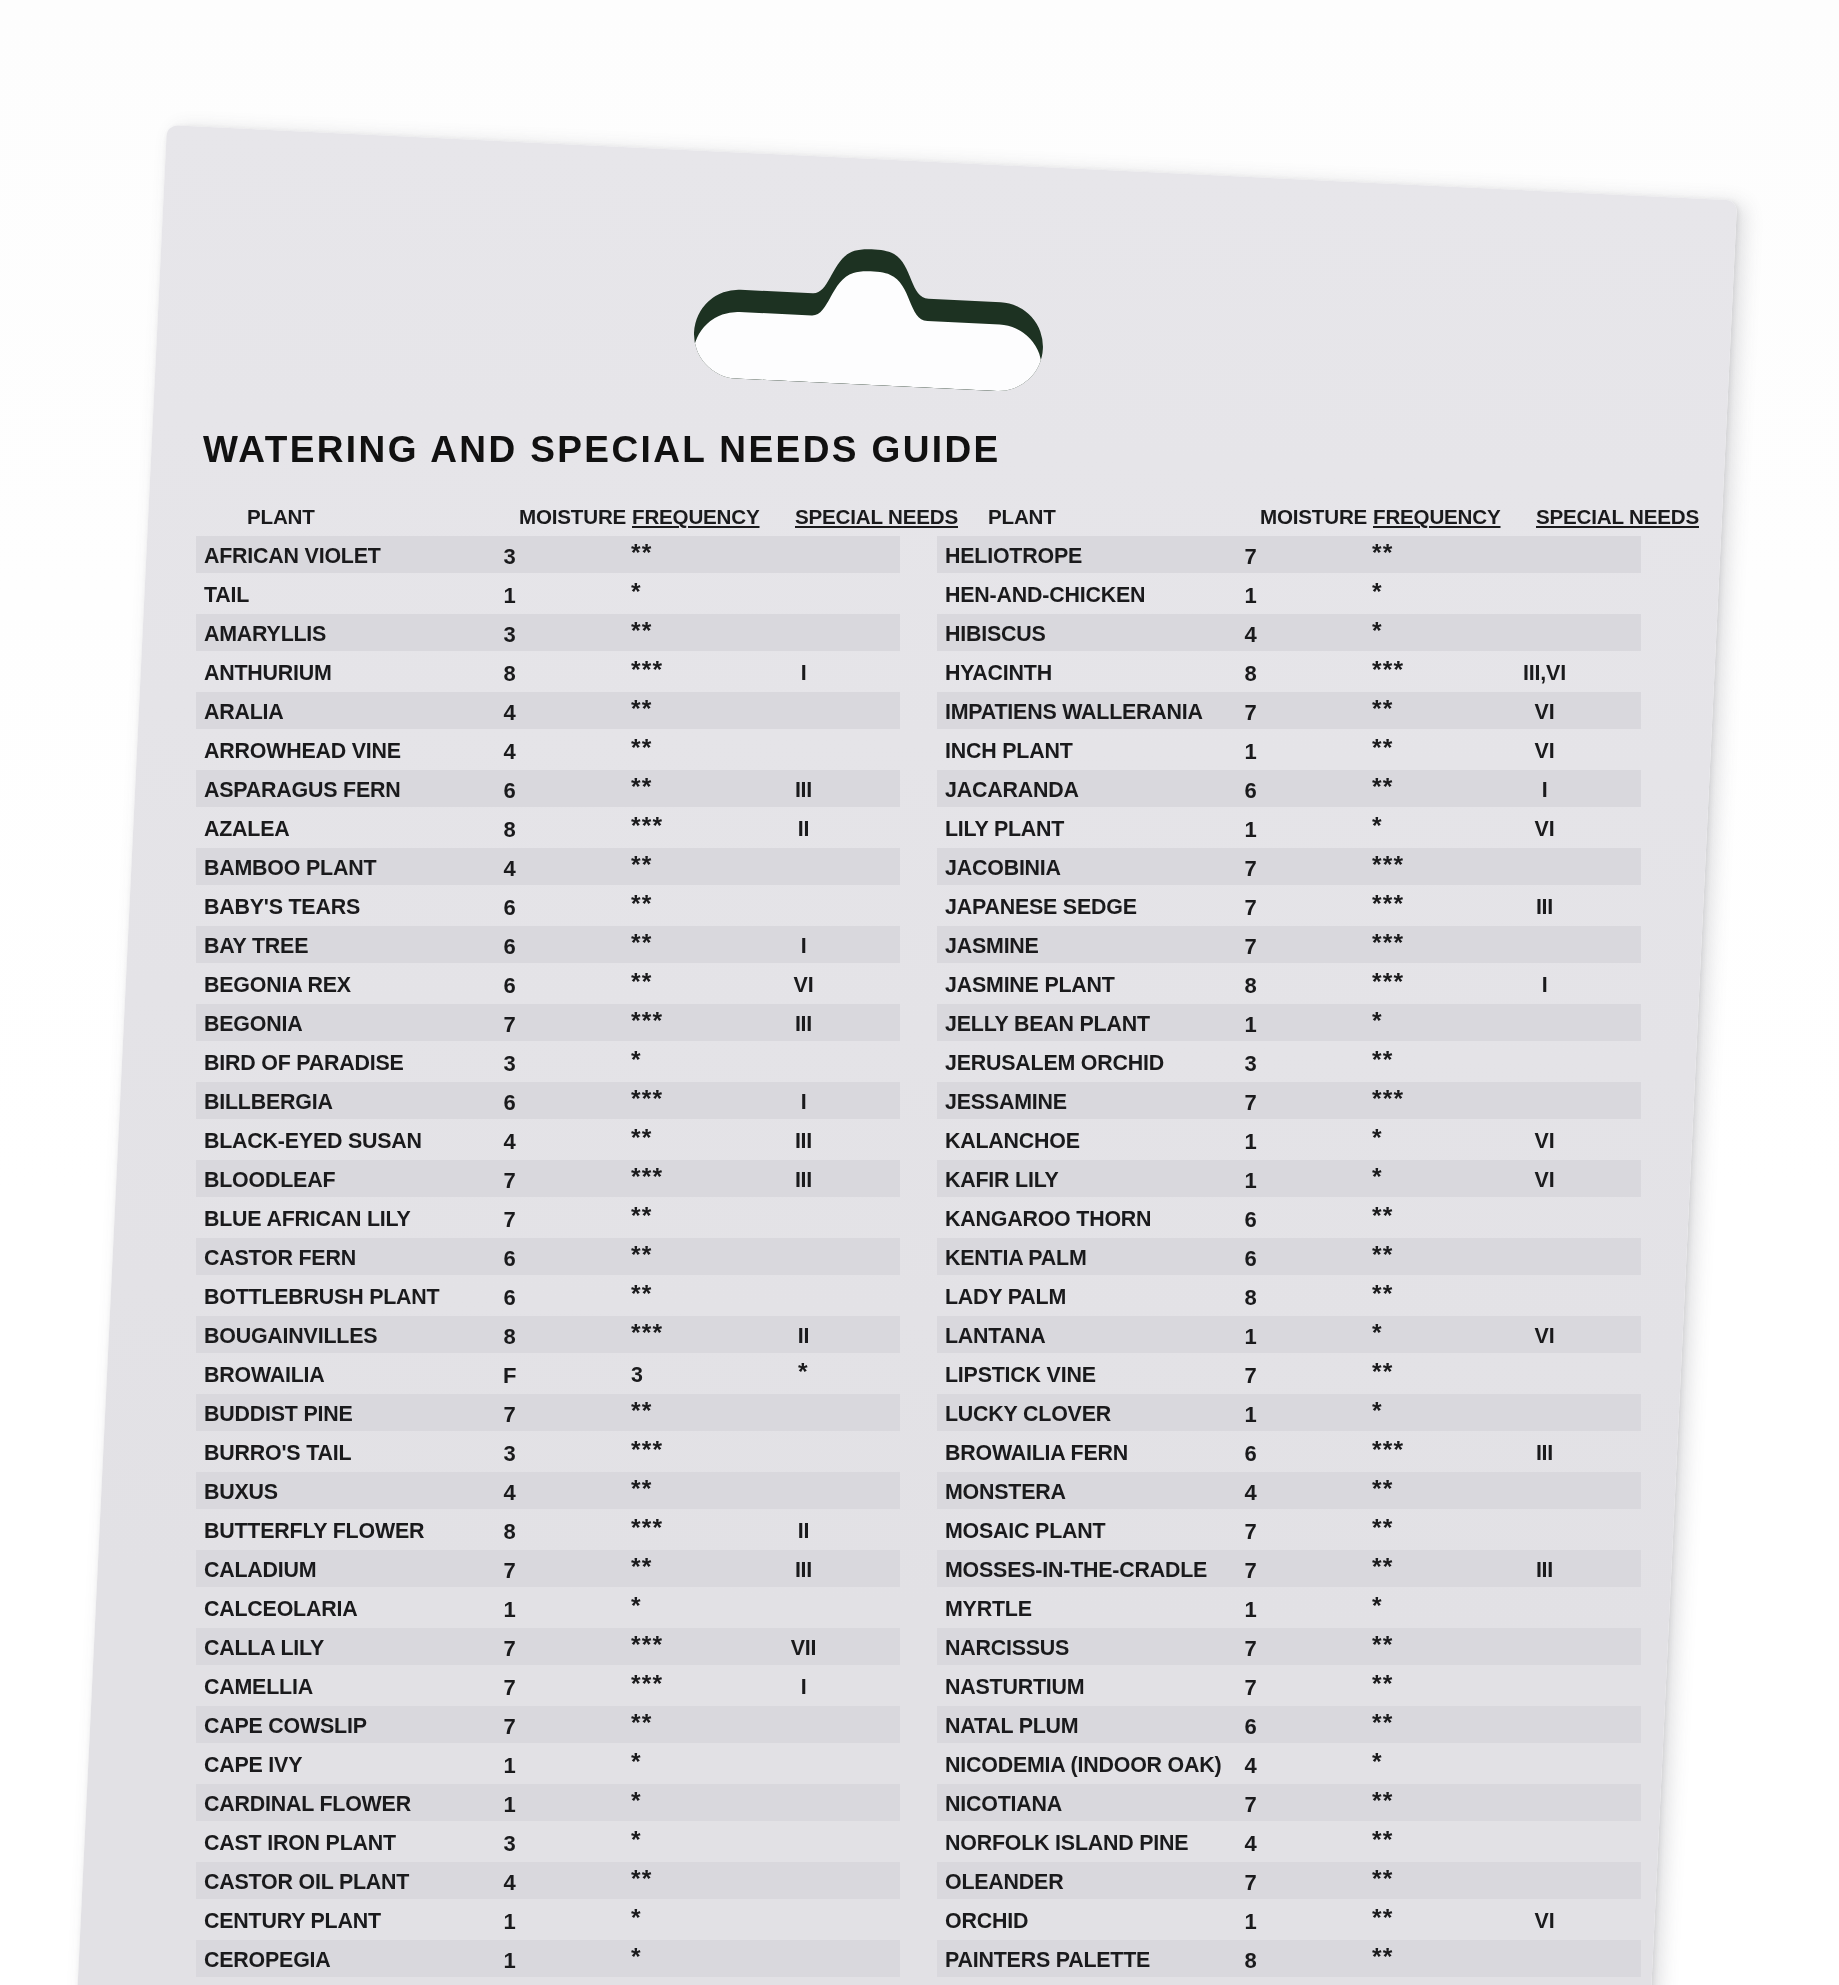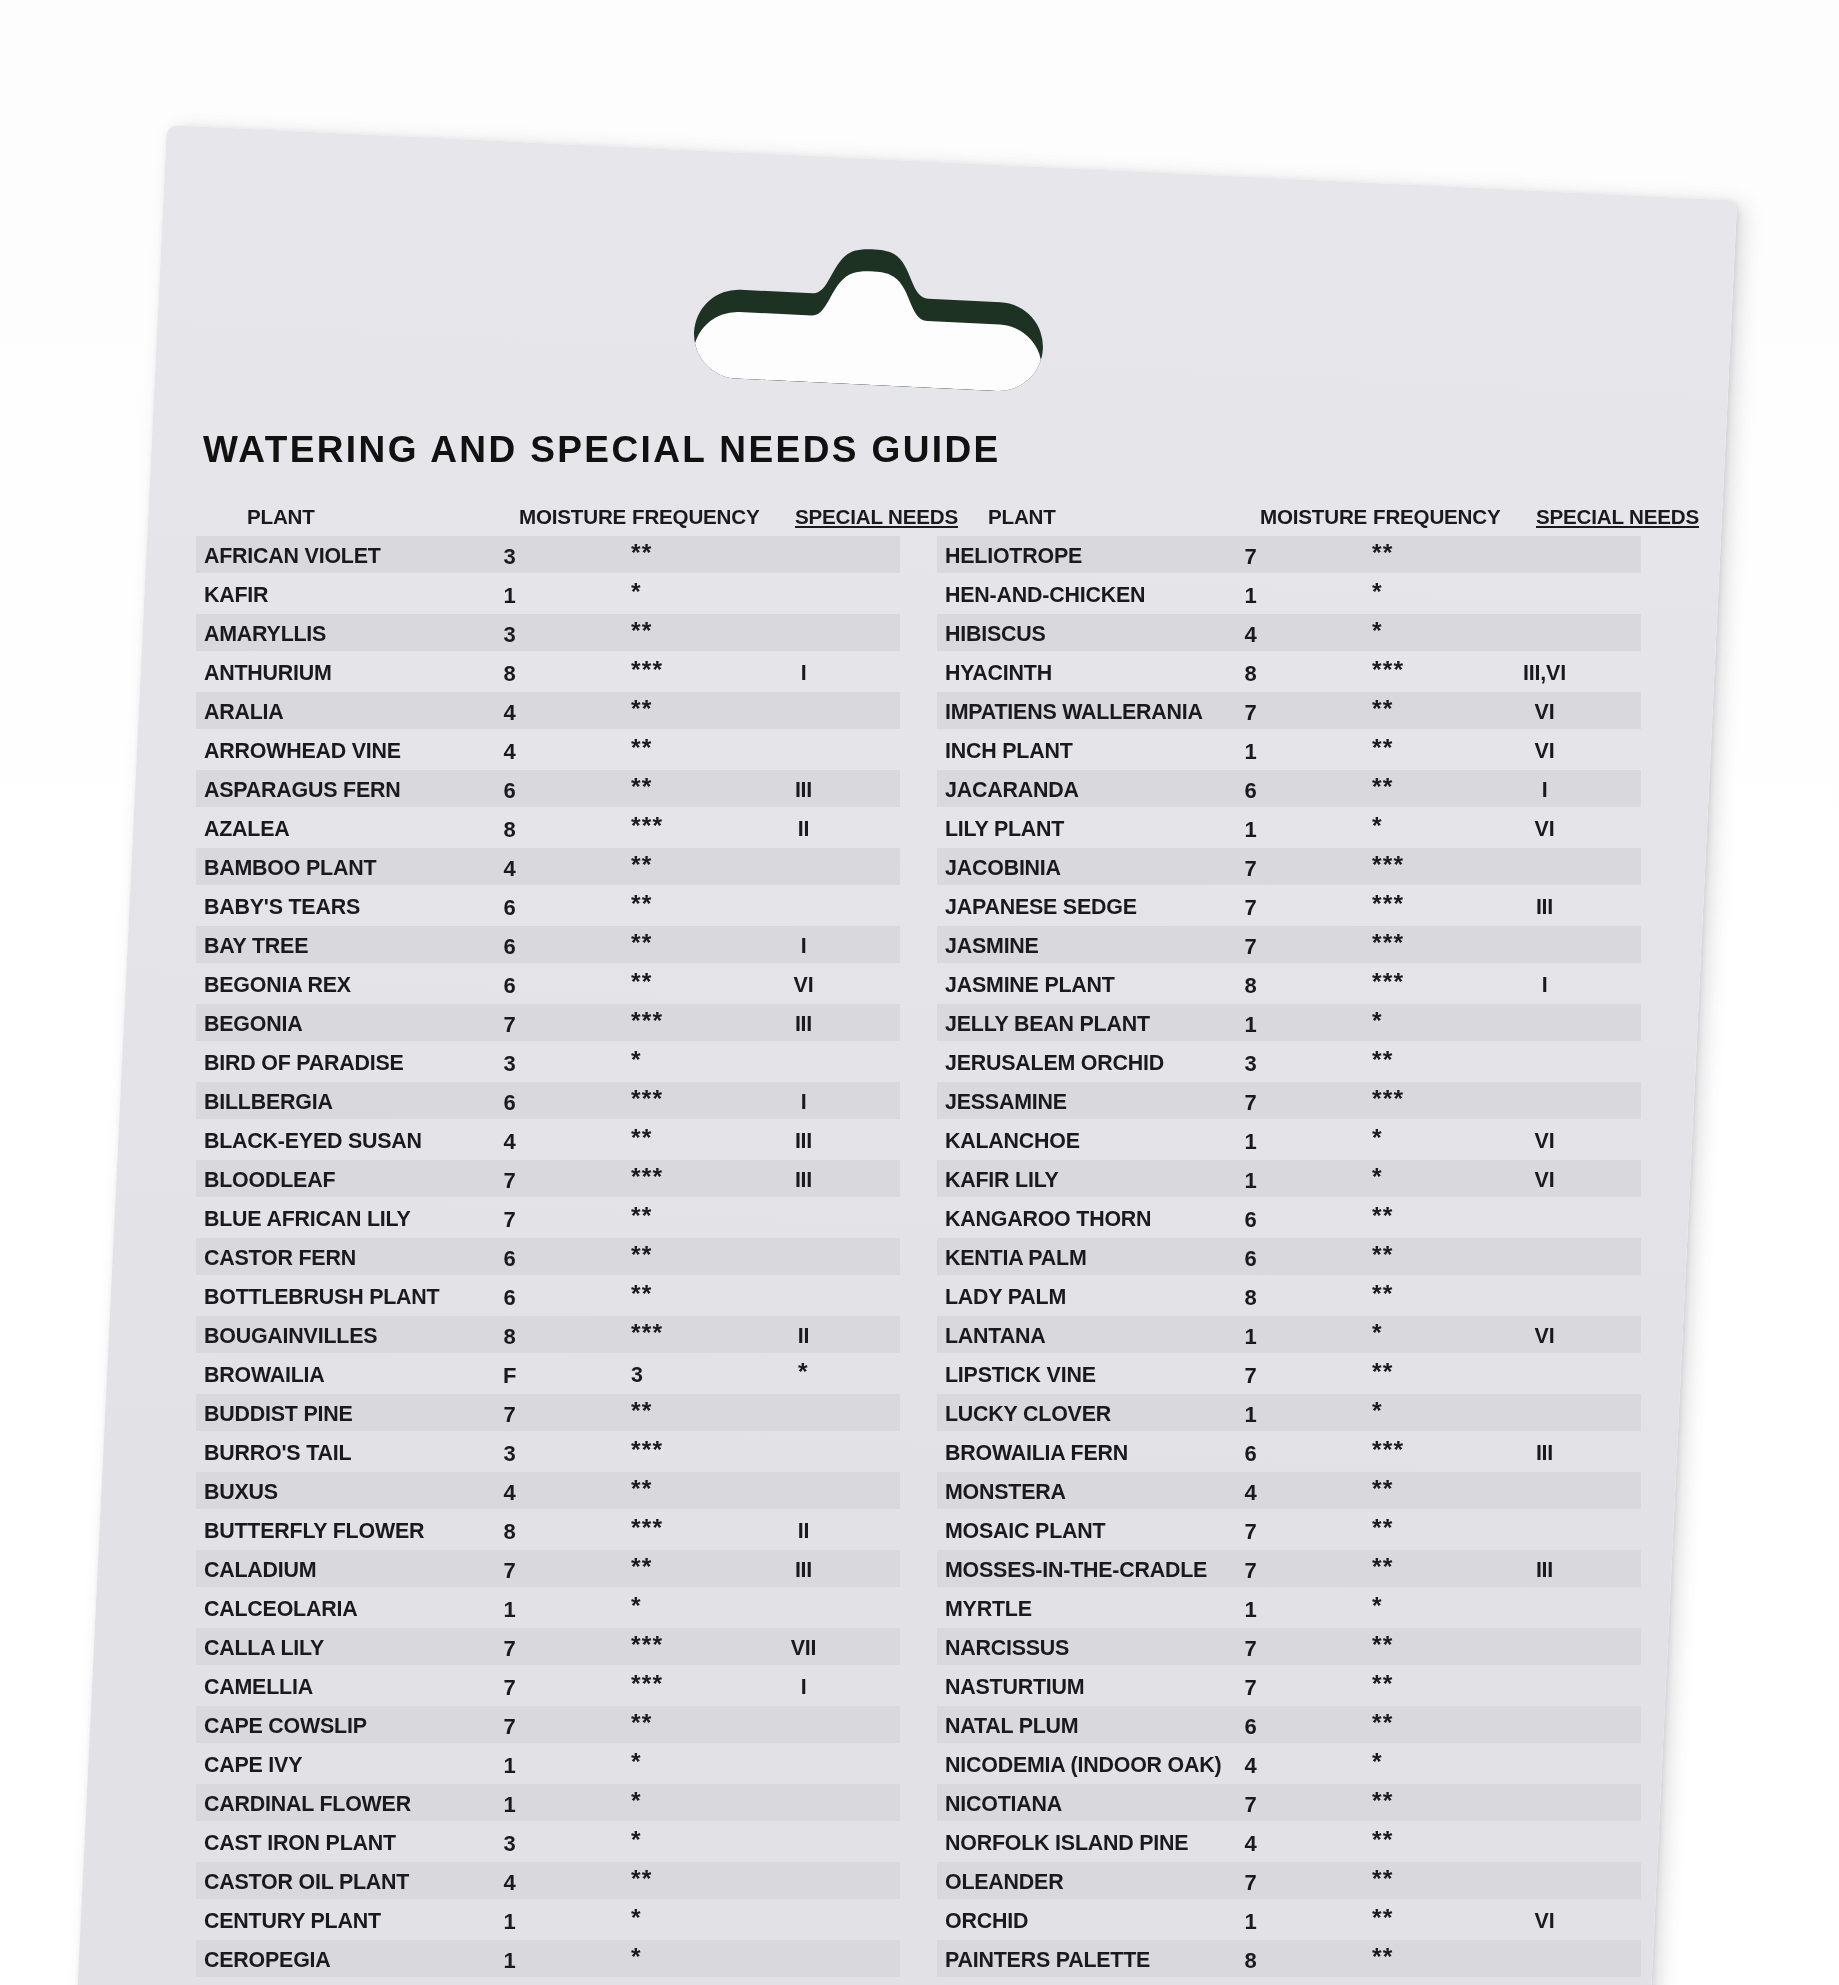--- a/index.html
+++ b/index.html
@@ -38,21 +38,21 @@
         letter-spacing:-0.2px;line-height:27px;white-space:nowrap;color:var(--ink);}
   .c-plant{left:8px;}
   .c-moist{left:280px;width:67px;text-align:center;font-size:22px;}
   .c-freq{left:435px;}
   .c-spec{left:556px;width:103px;text-align:center;}
   .star{font-size:24.6px;line-height:24px;letter-spacing:1.2px;position:relative;top:-2.4px;}
   .hcell{position:absolute;top:8px;font-size:20.6px;font-weight:700;
          letter-spacing:-0.2px;white-space:nowrap;color:var(--ink);margin-left:43px;}
   .h-plant{left:8px;}
   .h-moist{left:280px;width:68px;text-align:center;}
-  .h-freq{left:393px;width:116px;text-align:center;}
+  .h-freq{left:393px;width:116px;text-align:center;text-decoration:underline;}
   .h-spec{left:556px;width:119px;text-align:center;text-decoration:underline;}
 </style>
 </head>
 <body style="--card1: #e7e6ea; --card2: #e2e1e5; --stripe: #d9d8dd; --ink: #1a1a1c;">
 
 <div class="photo">
 
   <div class="card">
     <svg class="hang" viewBox="0 0 446 190" xmlns="http://www.w3.org/2000/svg">
       <defs>
@@ -77,21 +77,21 @@
           <div class="hcell h-freq">FREQUENCY</div>
           <div class="hcell h-spec">SPECIAL NEEDS</div>
         </div>
         <div class="row striped">
           <div class="cell c-plant">AFRICAN VIOLET</div>
           <div class="cell c-moist">3</div>
           <div class="cell c-freq"><span class="star">**</span></div>
           <div class="cell c-spec"></div>
         </div>
         <div class="row">
-          <div class="cell c-plant">KAFIR</div>
+          <div class="cell c-plant">TAIL</div>
           <div class="cell c-moist">1</div>
           <div class="cell c-freq"><span class="star">*</span></div>
           <div class="cell c-spec"></div>
         </div>
         <div class="row striped">
           <div class="cell c-plant">AMARYLLIS</div>
           <div class="cell c-moist">3</div>
           <div class="cell c-freq"><span class="star">**</span></div>
           <div class="cell c-spec"></div>
         </div>

